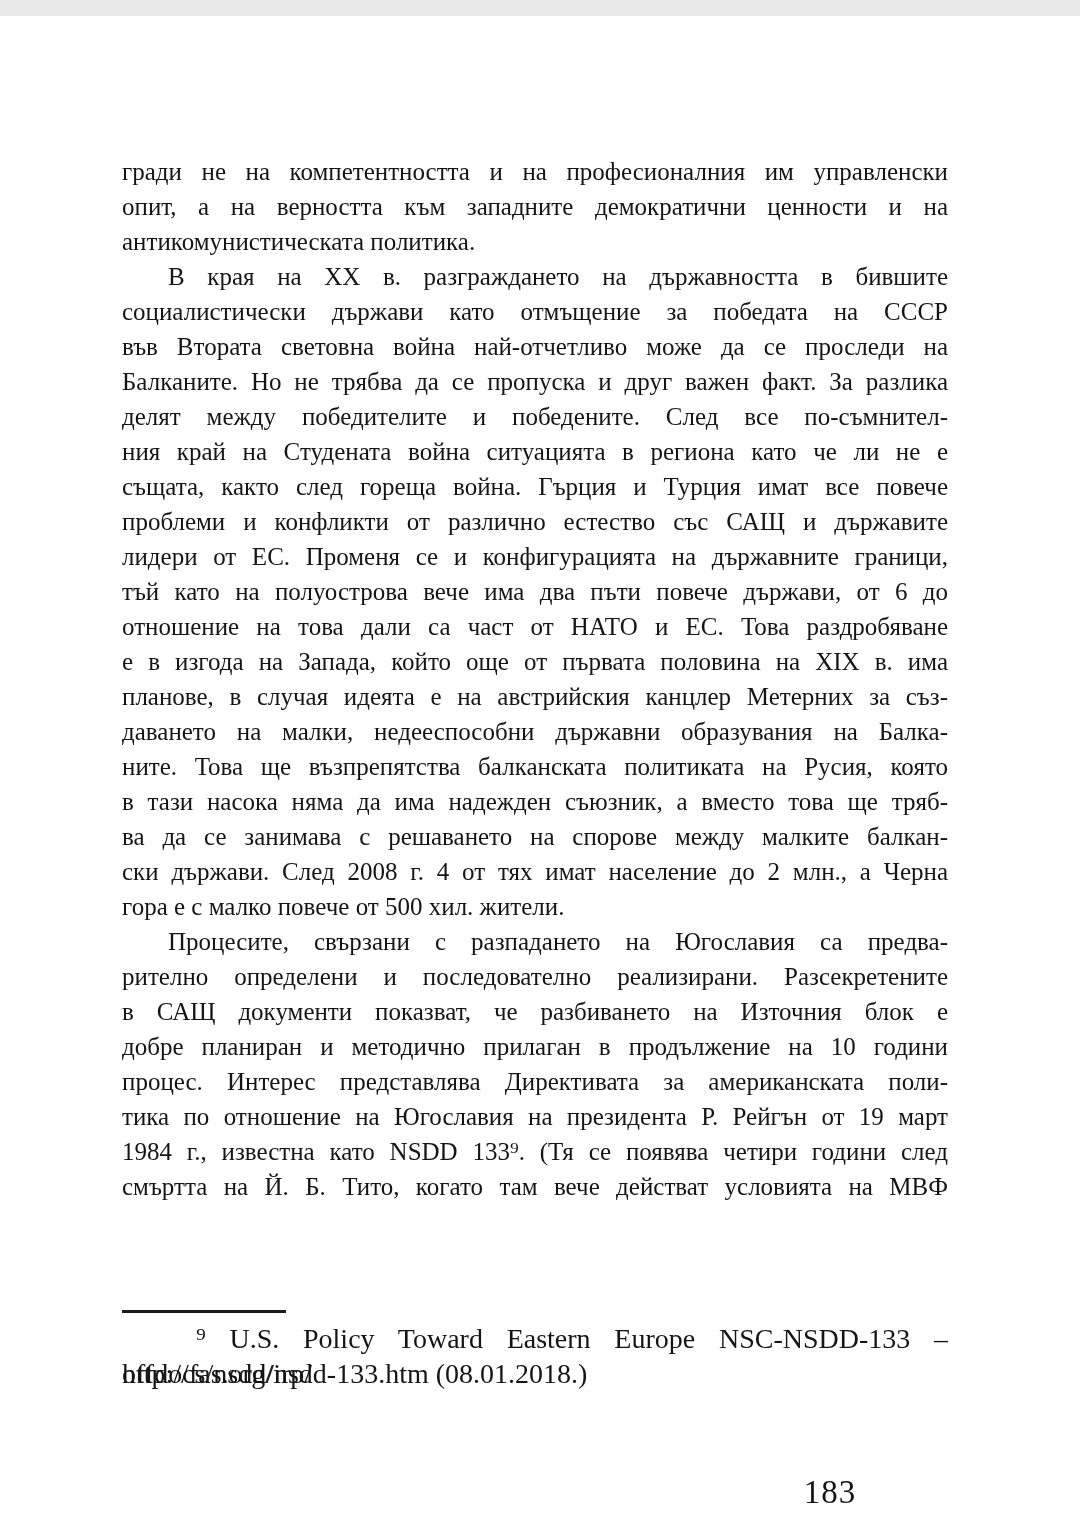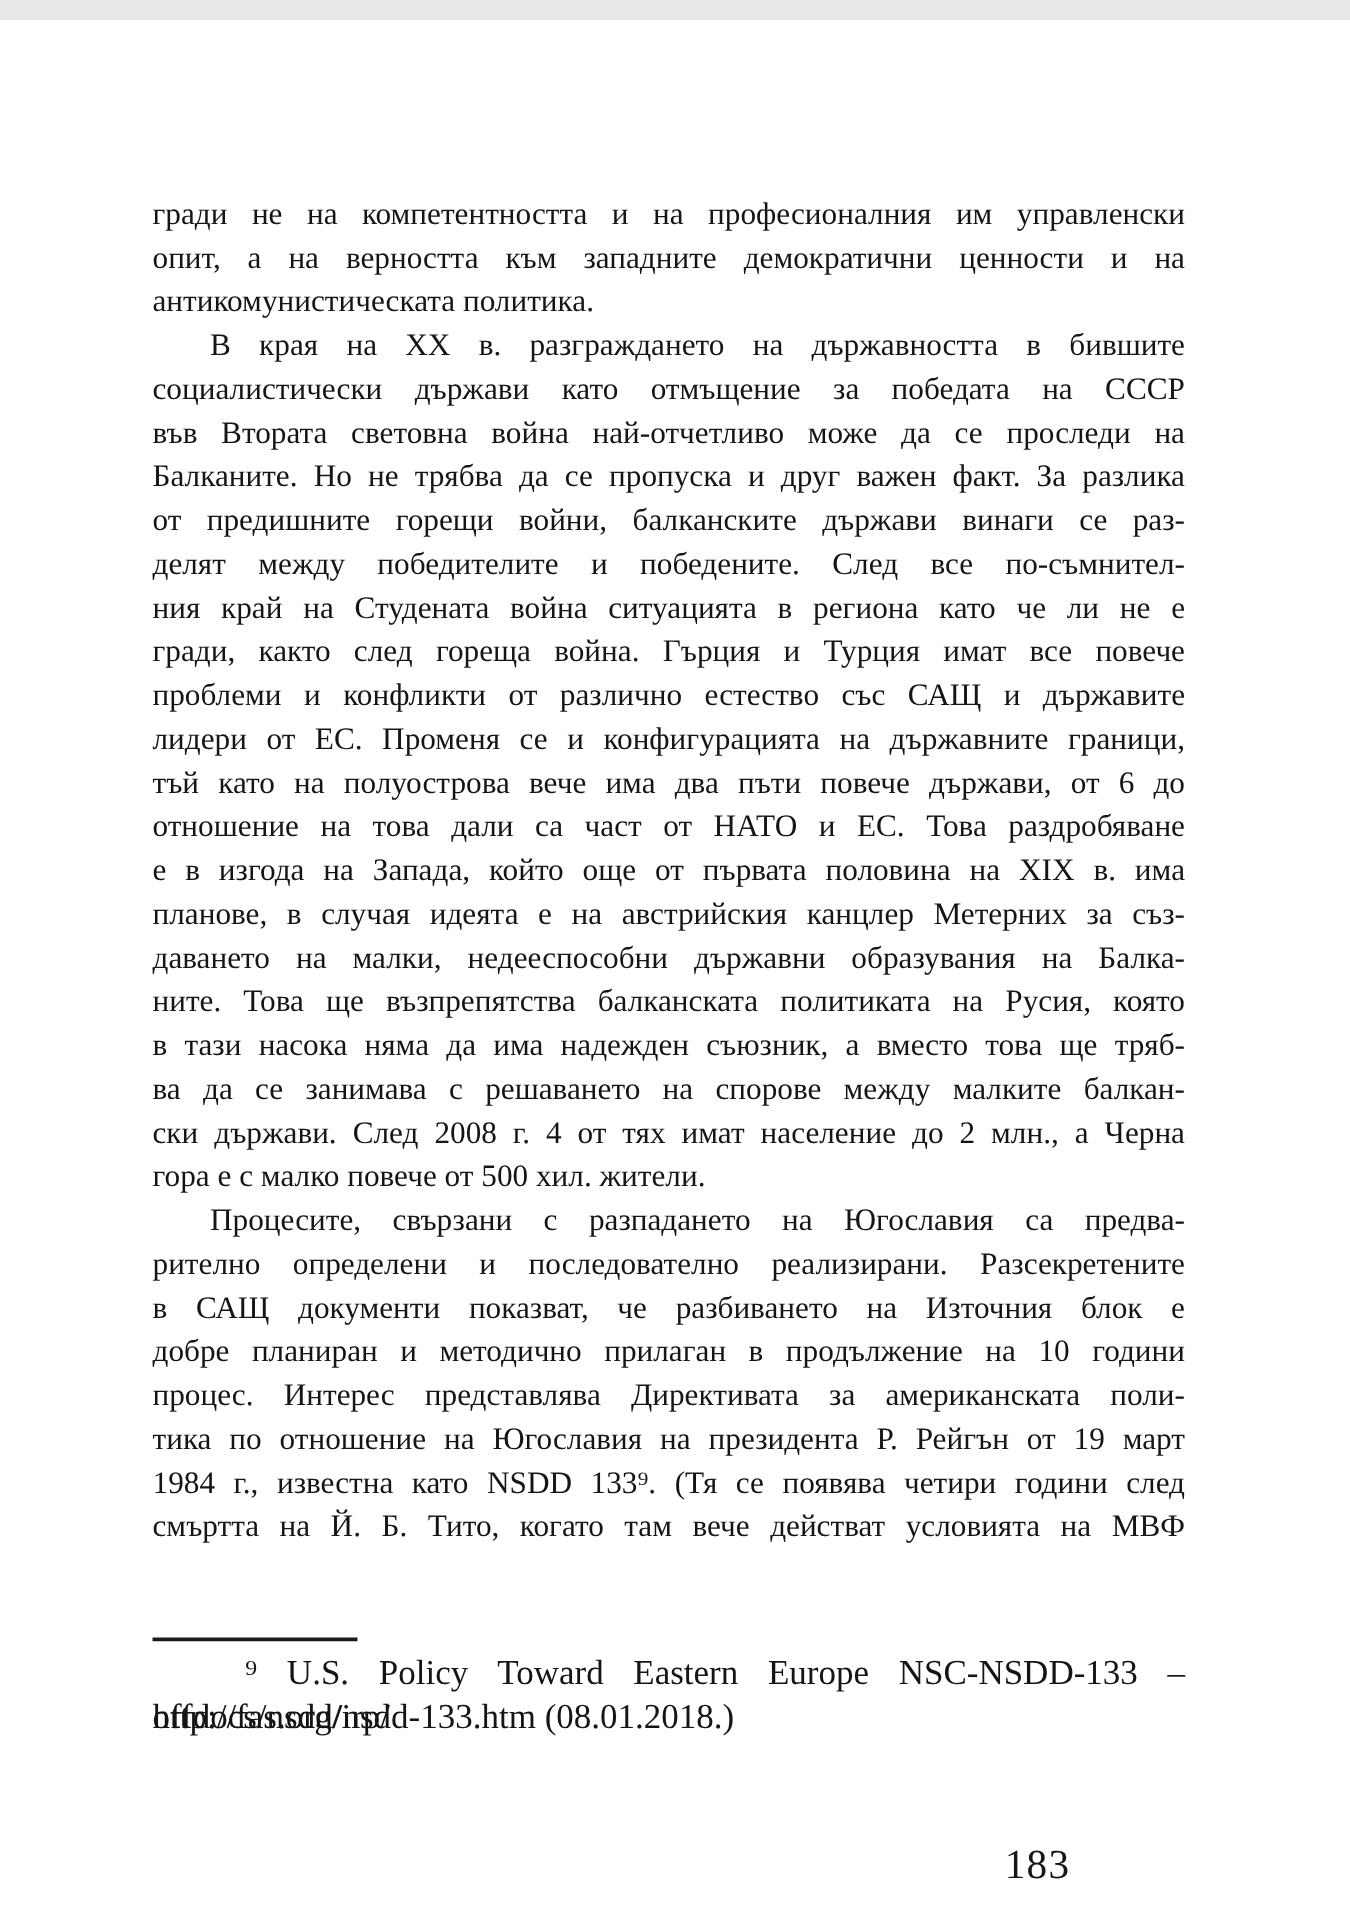--- a/index.html
+++ b/index.html
@@ -75,24 +75,23 @@
       <div class="para">
         <div class="line">гради не на компетентността и на професионалния им управленски</div>
         <div class="line">опит, а на верността към западните демократични ценности и на</div>
         <div class="line end">антикомунистическата политика.</div>
       </div>
       <div class="para">
         <div class="line indent">В края на XX в. разграждането на държавността в бившите</div>
         <div class="line">социалистически държави като отмъщение за победата на СССР</div>
         <div class="line">във Втората световна война най-отчетливо може да се проследи на</div>
         <div class="line">Балканите. Но не трябва да се пропуска и друг важен факт. За разлика</div>
-        <div class="line">от предишните горещи войни, балканските държави винаги се раз-</div>
         <div class="line">делят между победителите и победените. След все по-съмнител-</div>
         <div class="line">ния край на Студената война ситуацията в региона като че ли не е</div>
-        <div class="line">гради, както след гореща война. Гърция и Турция имат все повече</div>
+        <div class="line">същата, както след гореща война. Гърция и Турция имат все повече</div>
         <div class="line">проблеми и конфликти от различно естество със САЩ и държавите</div>
         <div class="line">лидери от ЕС. Променя се и конфигурацията на държавните граници,</div>
         <div class="line">тъй като на полуострова вече има два пъти повече държави, от 6 до</div>
         <div class="line">отношение на това дали са част от НАТО и ЕС. Това раздробяване</div>
         <div class="line">е в изгода на Запада, който още от първата половина на XIX в. има</div>
         <div class="line">планове, в случая идеята е на австрийския канцлер Метерних за съз-</div>
         <div class="line">даването на малки, недееспособни държавни образувания на Балка-</div>
         <div class="line">ните. Това ще възпрепятства балканската политиката на Русия, която</div>
         <div class="line">в тази насока няма да има надежден съюзник, а вместо това ще тряб-</div>
         <div class="line">ва да се занимава с решаването на спорове между малките балкан-</div>

